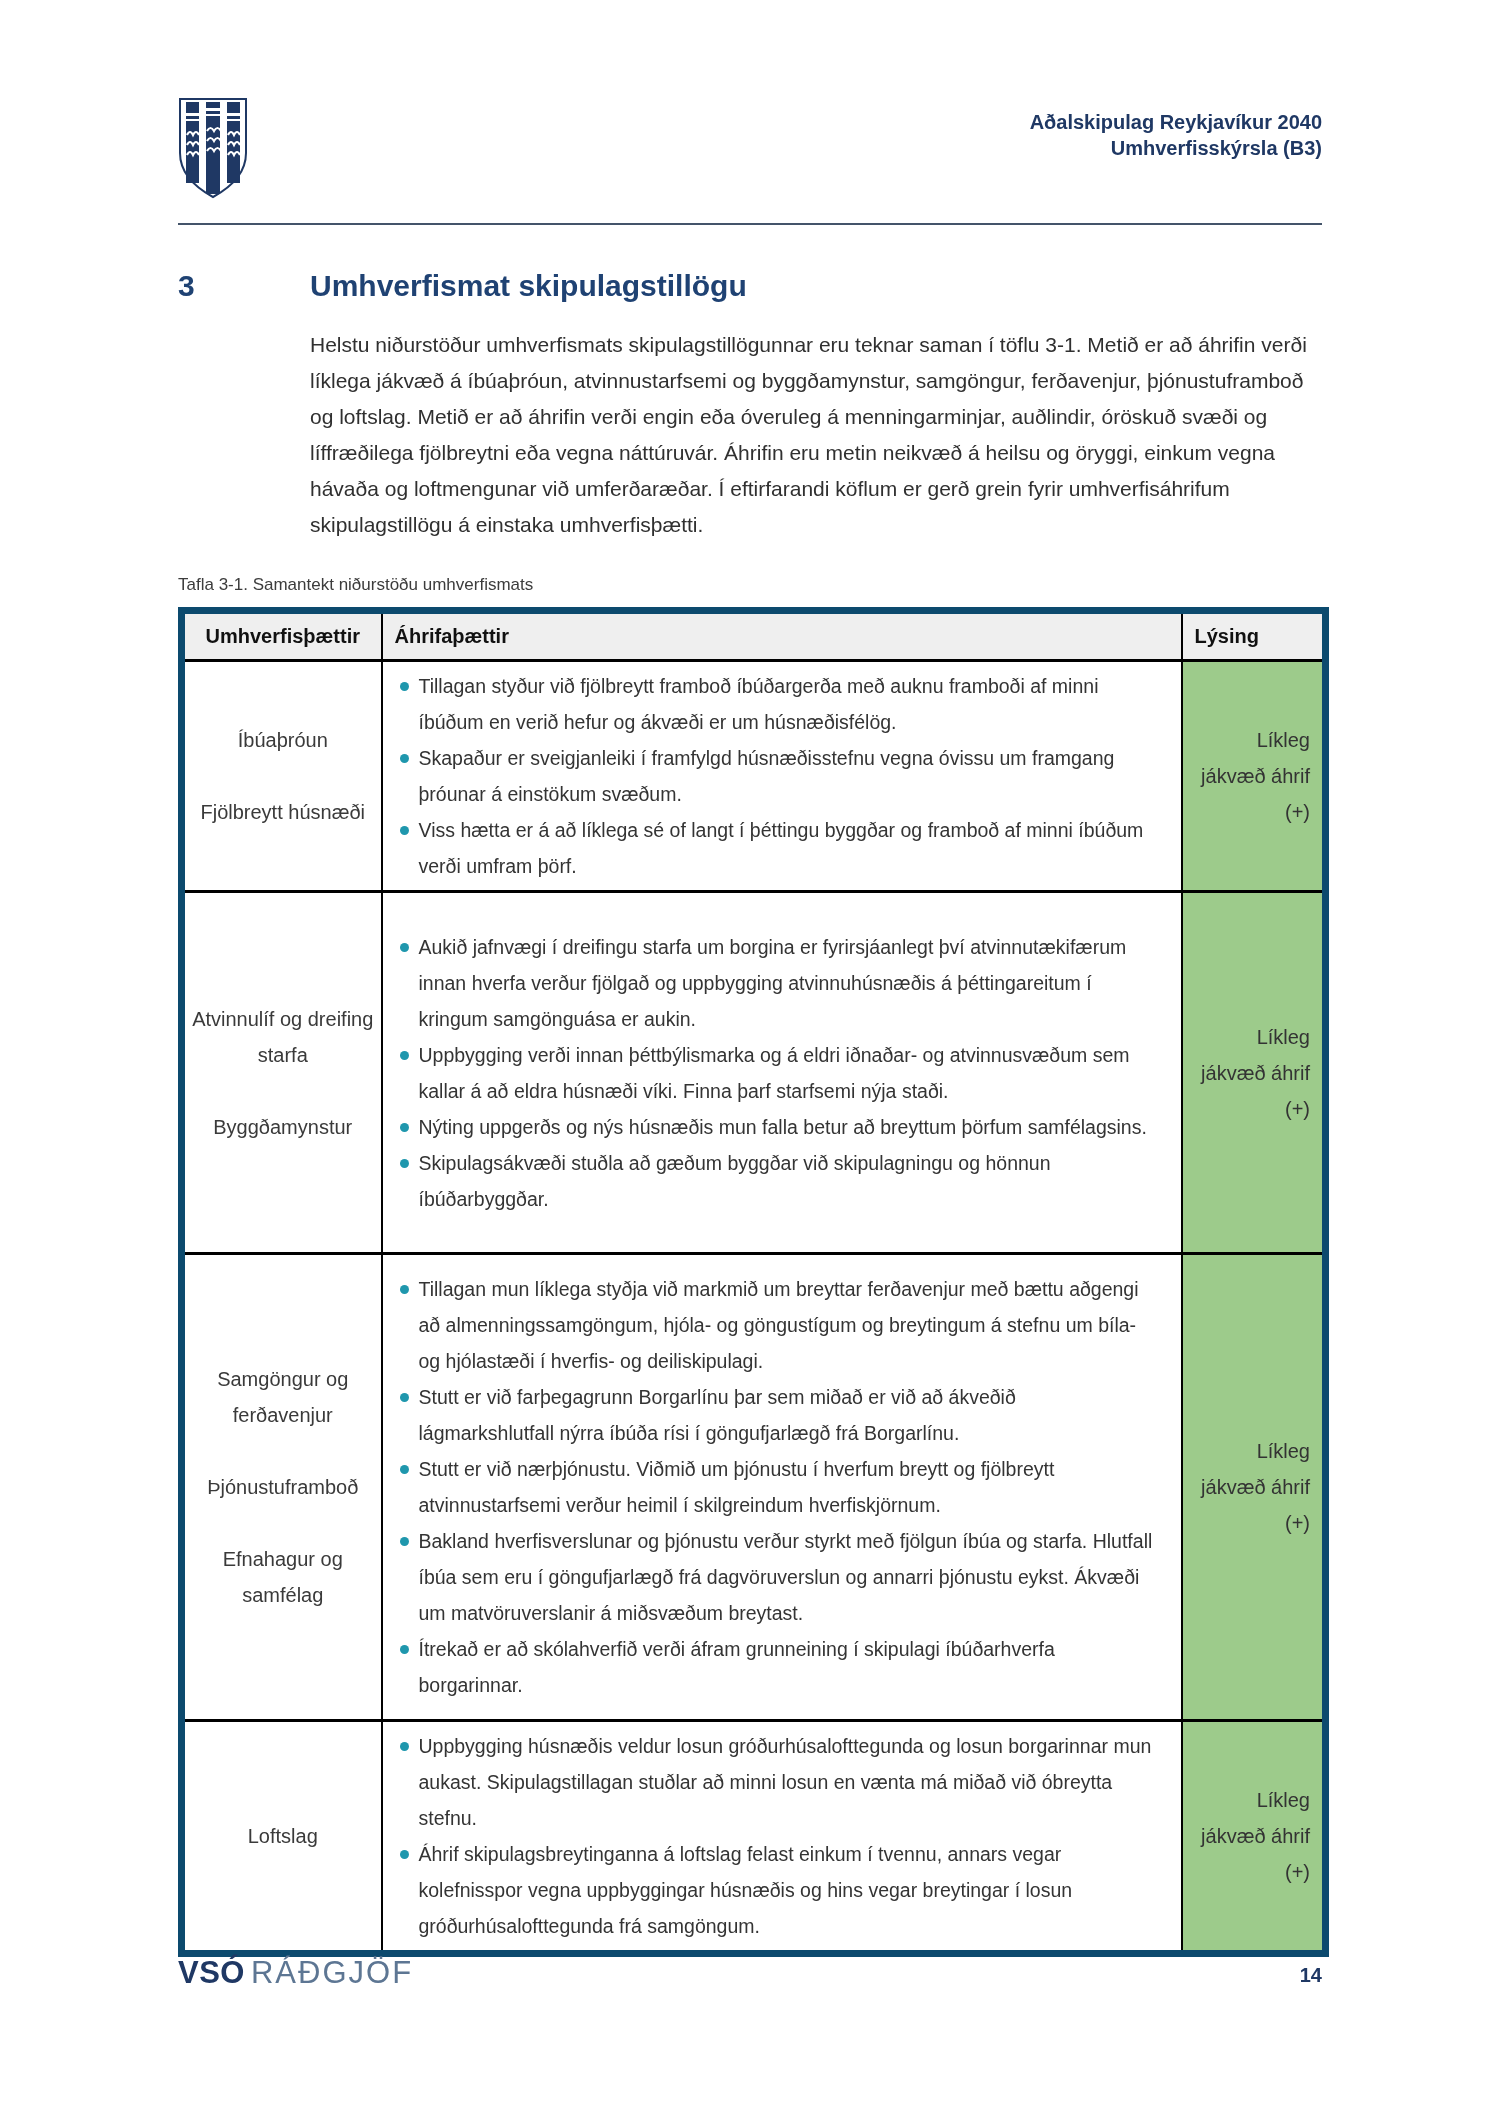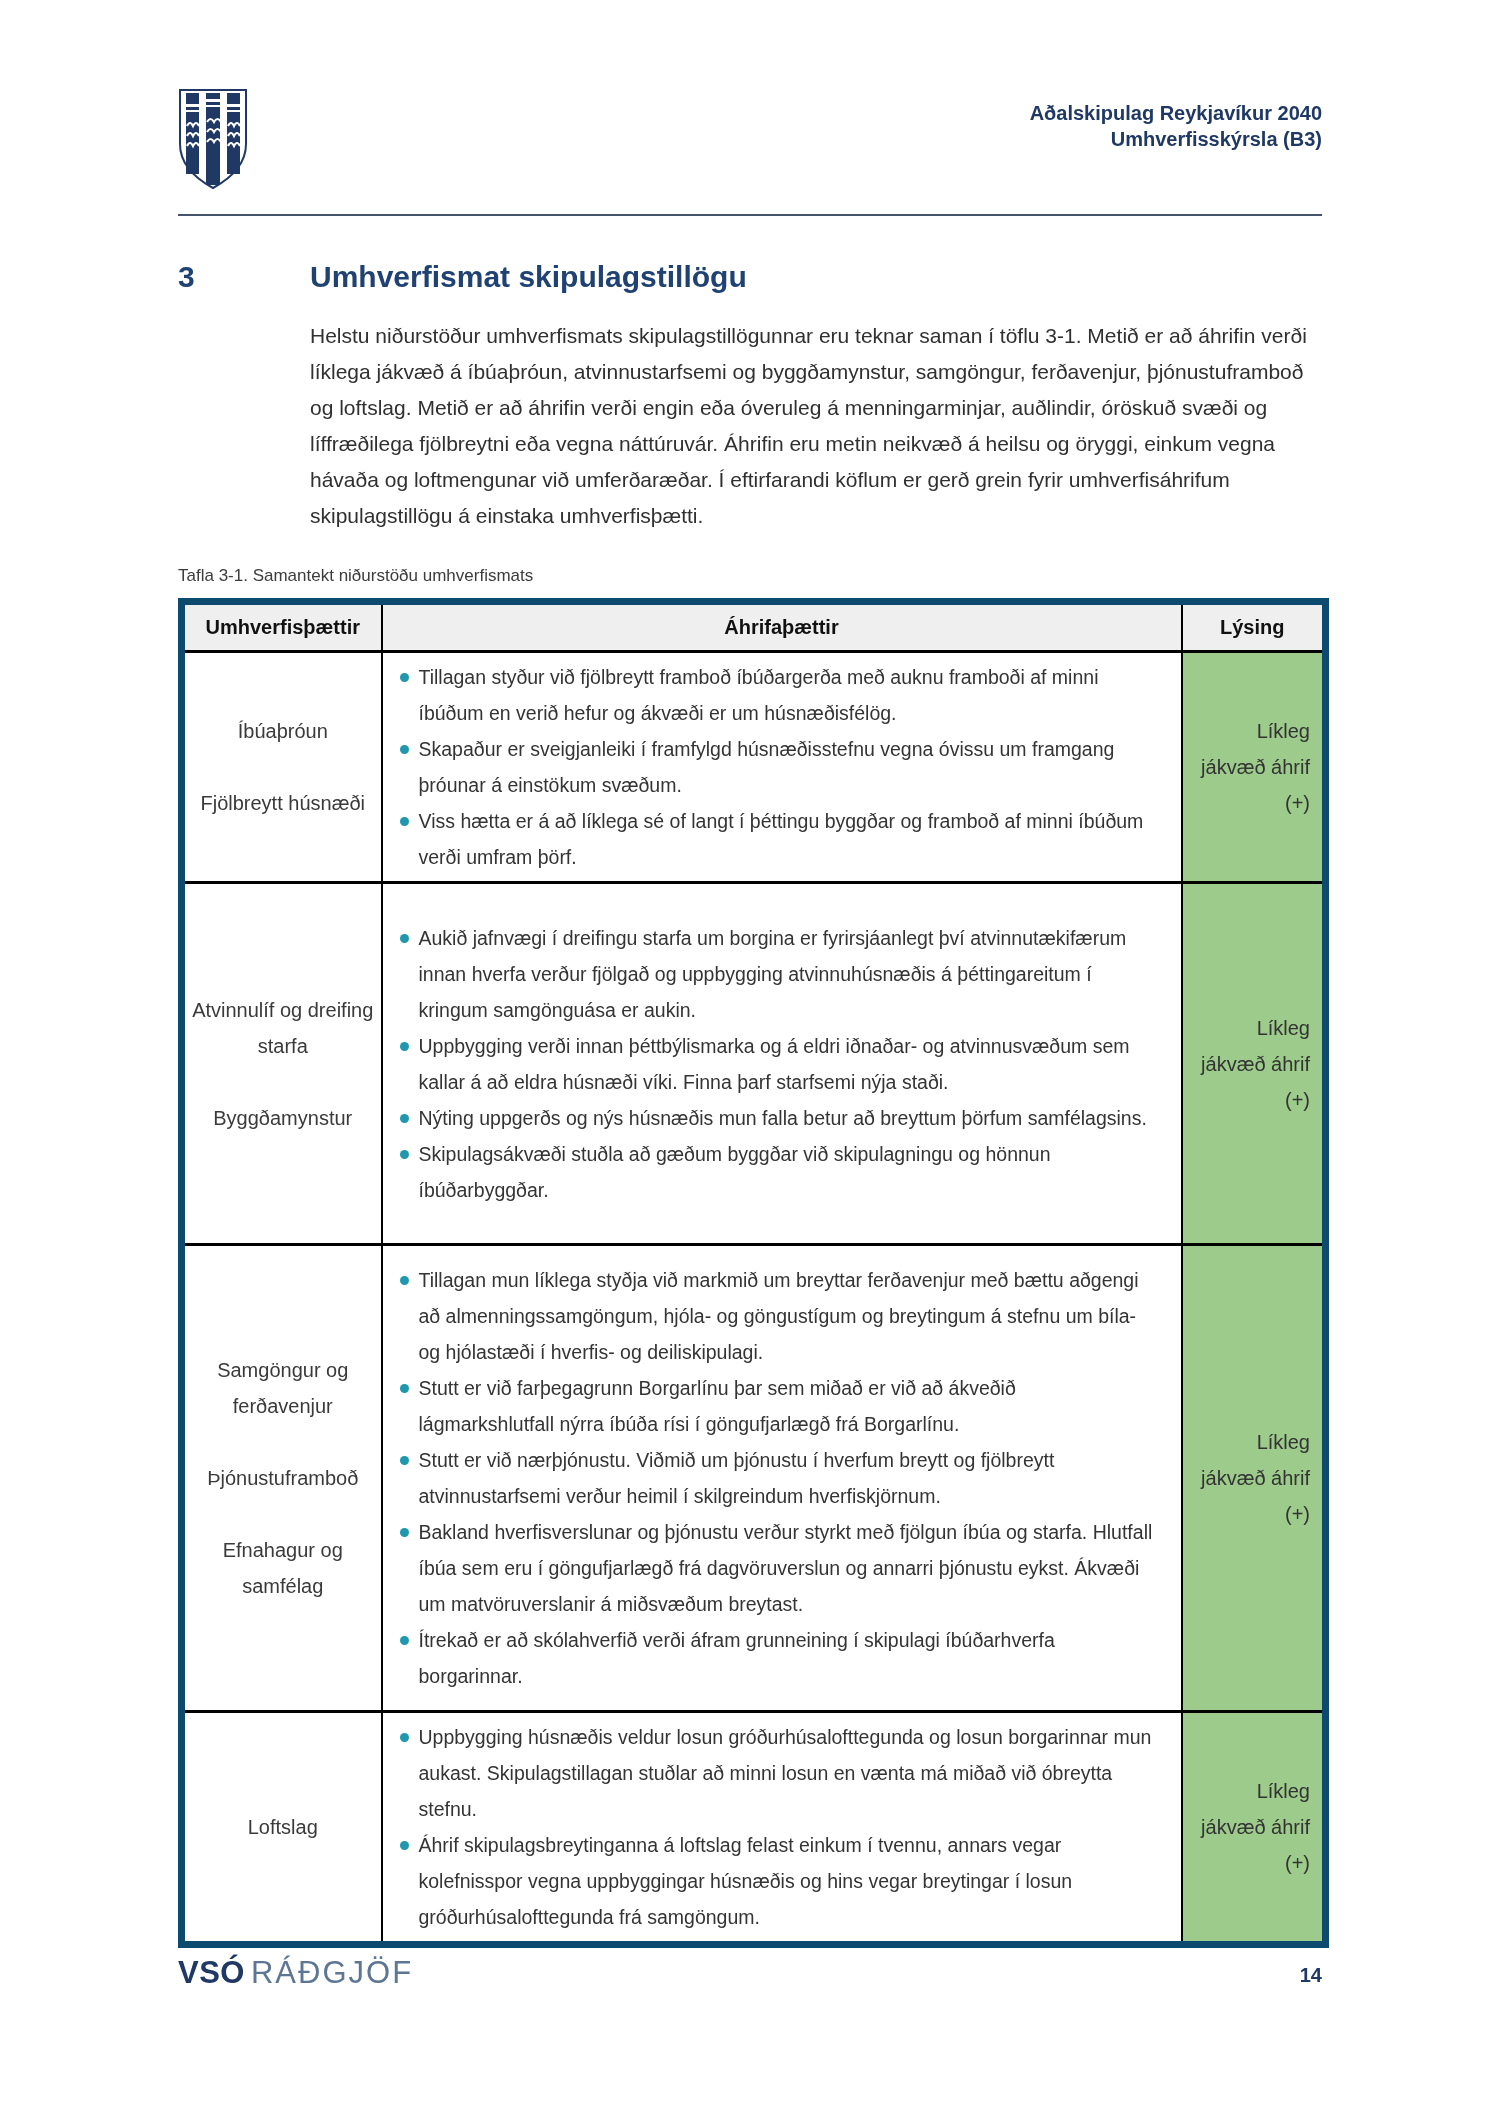--- a/index.html
+++ b/index.html
@@ -4,21 +4,21 @@
 <style>
   * { box-sizing: border-box; }
   html,body { margin:0; padding:0; }
   body {
     width:1500px; height:2122px;
     background:#ffffff;
     font-family:"Liberation Sans", sans-serif;
     position:relative;
     color:#2f2f2f;
   }
-  .page { position:absolute; left:178px; top:0; width:1144px; }
+  .page { position:absolute; left:178px; top:9px; width:1144px; }
 
   
   .doc-header { display:flex; justify-content:space-between; align-items:flex-start; padding-top:88px; }
   .logo { width:70px; height:102px; }
   .header-text {
     text-align:right; color:#1f3864; font-weight:bold;
     font-size:20px; line-height:26px; margin-top:12px;
   }
   .header-rule { border:none; border-top:2px solid #44546a; margin:24px 0 0 0; }
 
@@ -42,21 +42,21 @@
   table.env col.c1 { width:200px; }
   table.env col.c2 { width:800px; }
   table.env col.c3 { width:144px; }
   table.env th, table.env td {
     border-left:2px solid #000; border-right:2px solid #000;
     border-top:3px solid #000; border-bottom:3px solid #000;
   }
   table.env thead th {
     background:#efefef; height:50px;
     font-size:20px; font-weight:bold; color:#111;
-    text-align:center; padding:0 12px; vertical-align:middle;
+    text-align:left; padding:0 12px; vertical-align:middle;
   }
   table.env thead th.first { text-align:center; }
   td.factors {
     text-align:center; vertical-align:middle;
     font-size:20px; line-height:36px; color:#3a3a3a;
     padding:0 6px;
   }
   .factor-line + .factor-line { margin-top:36px; }
   td.bullets { vertical-align:middle; padding:6px 26px 6px 12px; }
   td.bullets ul { margin:0; padding:0; list-style:none; font-size:19.5px; line-height:36px; color:#343434; }

